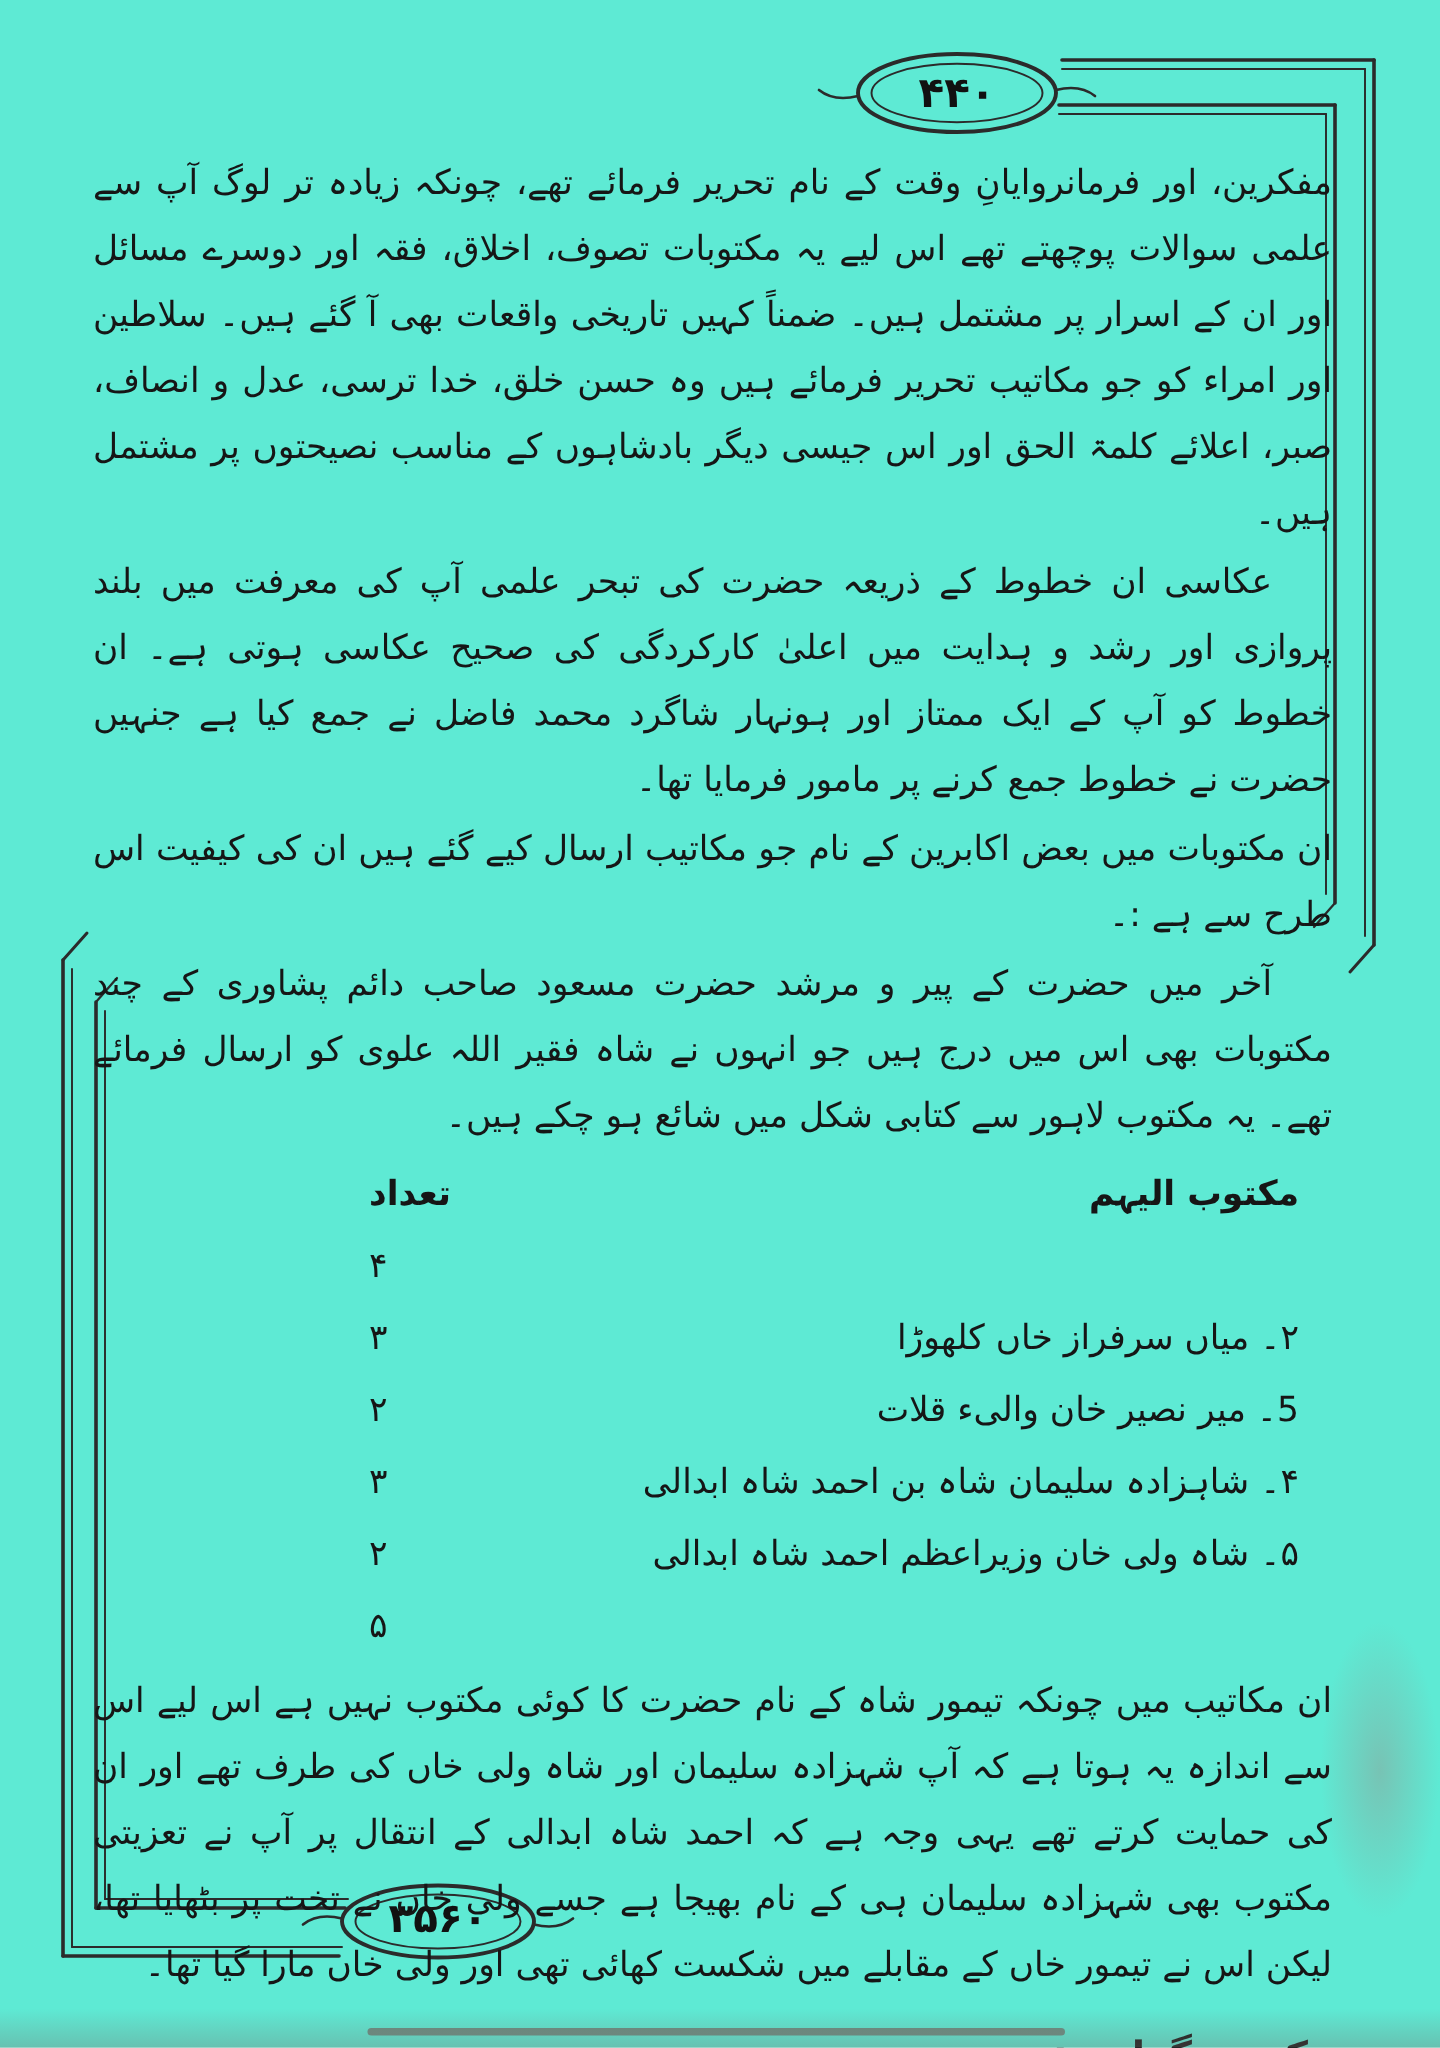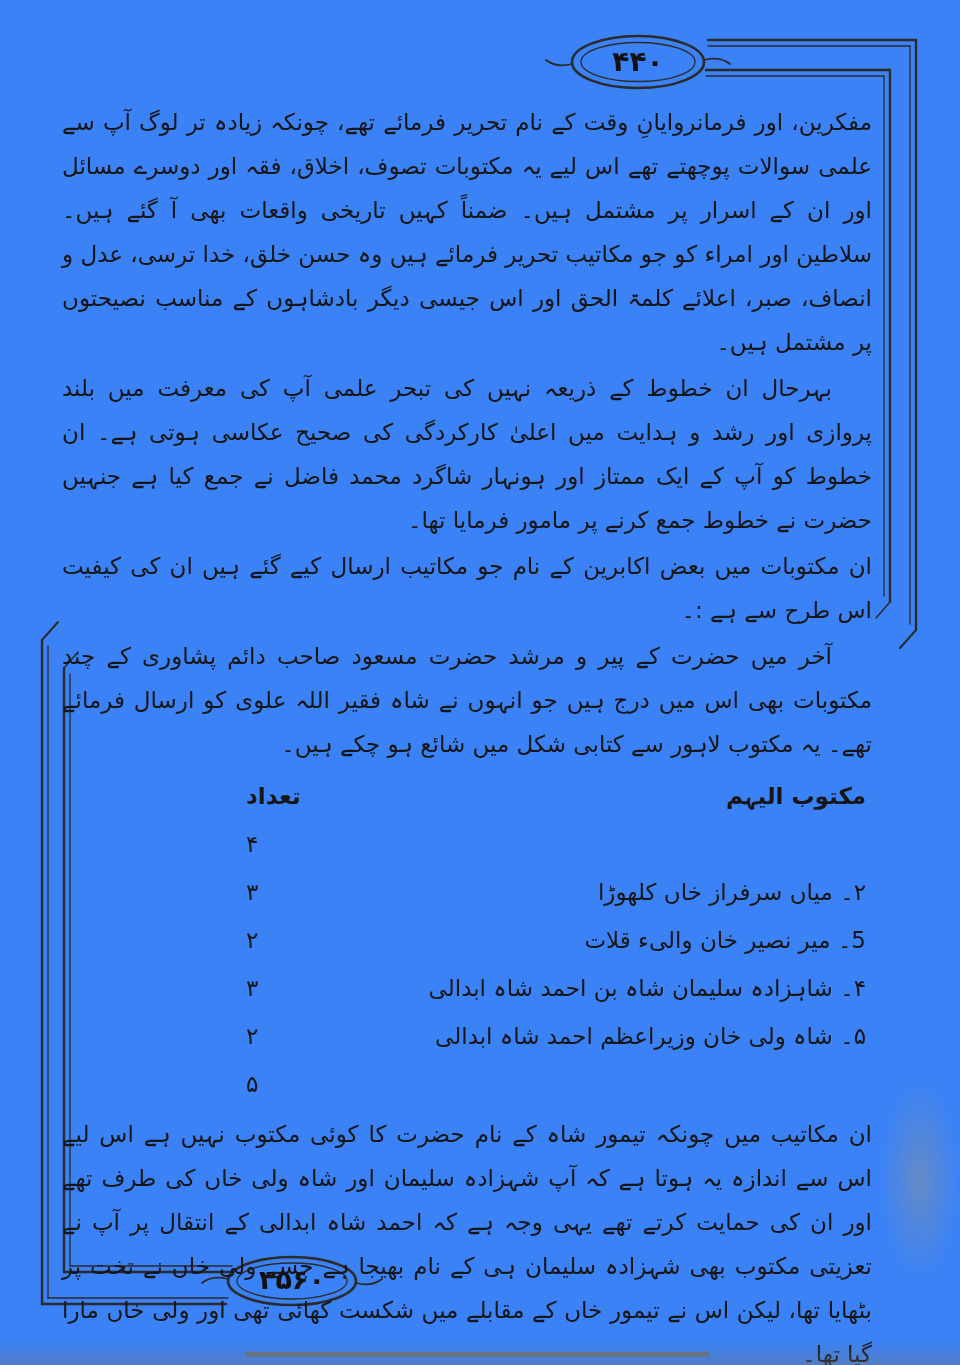--- a/index.html
+++ b/index.html
@@ -7,21 +7,21 @@
     padding: 0;
     width: 960px;
     height: 1365px;
     overflow: hidden;
     background: #e9e8e4;
     font-family: "DejaVu Sans", sans-serif;
   }
   .page {
     position: absolute;
     inset: 0;
-    background: #3b82f6;
+    background: #5eead4;
     color: #1b1b1b;
   }
   .ornaments {
     position: absolute;
     inset: 0;
     pointer-events: none;
   }
   .pagenum {
     position: absolute;
     text-align: center;
@@ -42,21 +42,21 @@
     top: 100px;
     right: 72px;
     left: 62px;
     direction: rtl;
     text-align: justify;
     text-align-last: right;
     font-size: 23px;
     line-height: 44px;
     color: #161616;
   }
-  p.para { margin: 0 16px 2px 0; }
+  p.para { margin: 0 0 2px 0; }
   p.indent { text-indent: 40px; }
   .letters-table {
     margin: 6px 0 4px 0;
     padding-right: 22px;
     position: relative;
   }
   .trow {
     position: relative;
     height: 48px;
     line-height: 48px;
@@ -146,21 +146,21 @@
     </g>
   </svg>
 
   <div class="pagenum top">۴۴۰</div>
   <div class="pagenum bottom">۳۵۶۰</div>
 
   <div class="content">
 
     <p class="para">مفکرین، اور فرمانروایانِ وقت کے نام تحریر فرمائے تھے، چونکہ زیادہ تر لوگ آپ سے علمی سوالات پوچھتے تھے اس لیے یہ مکتوبات تصوف، اخلاق، فقہ اور دوسرے مسائل اور ان کے اسرار پر مشتمل ہیں۔ ضمناً کہیں تاریخی واقعات بھی آ گئے ہیں۔ سلاطین اور امراء کو جو مکاتیب تحریر فرمائے ہیں وہ حسن خلق، خدا ترسی، عدل و انصاف، صبر، اعلائے کلمۃ الحق اور اس جیسی دیگر بادشاہوں کے مناسب نصیحتوں پر مشتمل ہیں۔</p>
 
-    <p class="para indent">بہرحال ان خطوط کے ذریعہ نہیں کی تبحر علمی آپ کی معرفت میں بلند پروازی اور رشد و ہدایت میں اعلیٰ کارکردگی کی صحیح عکاسی ہوتی ہے۔ ان خطوط کو آپ کے ایک ممتاز اور ہونہار شاگرد محمد فاضل نے جمع کیا ہے جنہیں حضرت نے خطوط جمع کرنے پر مامور فرمایا تھا۔</p>
+    <p class="para indent">عکاسی ان خطوط کے ذریعہ حضرت کی تبحر علمی آپ کی معرفت میں بلند پروازی اور رشد و ہدایت میں اعلیٰ کارکردگی کی صحیح عکاسی ہوتی ہے۔ ان خطوط کو آپ کے ایک ممتاز اور ہونہار شاگرد محمد فاضل نے جمع کیا ہے جنہیں حضرت نے خطوط جمع کرنے پر مامور فرمایا تھا۔</p>
 
     <p class="para">ان مکتوبات میں بعض اکابرین کے نام جو مکاتیب ارسال کیے گئے ہیں ان کی کیفیت اس طرح سے ہے :۔</p>
 
     <p class="para indent">آخر میں حضرت کے پیر و مرشد حضرت مسعود صاحب دائم پشاوری کے چند مکتوبات بھی اس میں درج ہیں جو انہوں نے شاہ فقیر اللہ علوی کو ارسال فرمائے تھے۔ یہ مکتوب لاہور سے کتابی شکل میں شائع ہو چکے ہیں۔</p>
 
     <div class="letters-table">
       <div class="trow thead">
         <span class="tname">مکتوب الیہم</span>
         <span class="tcount">تعداد</span>
       </div>

